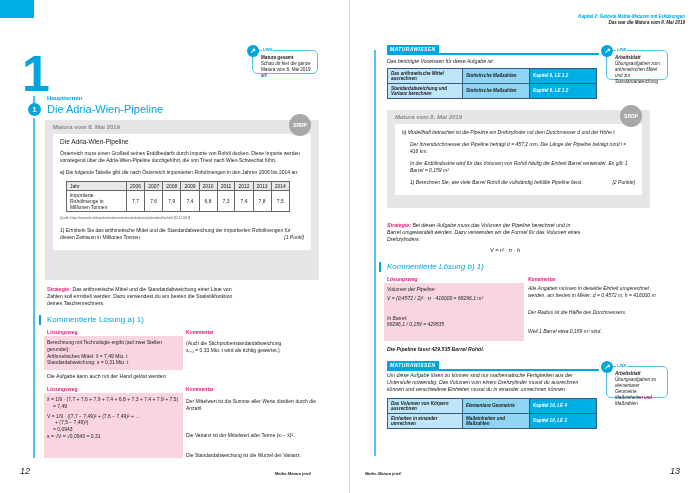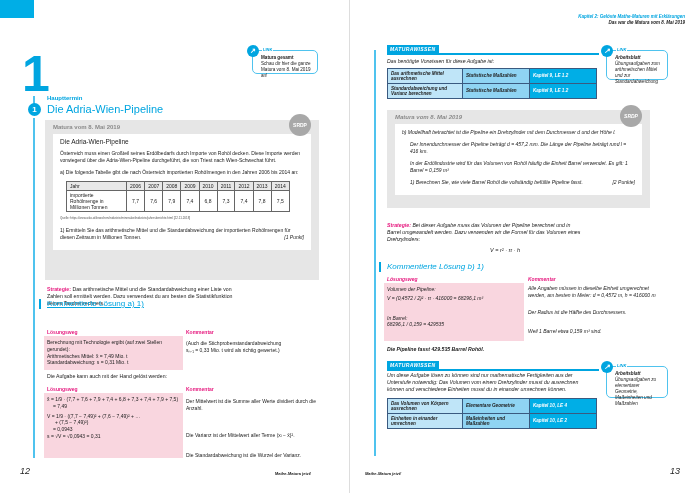--- a/index.html
+++ b/index.html
@@ -113,21 +113,21 @@
           <span>1)  Ermitteln Sie das arithmetische Mittel und die Standardabweichung der importierten Rohölmengen für diesen Zeitraum in Millionen Tonnen.</span>
           <span class="right">[1 Punkt]</span>
         </p>
       </div>
     </div>
 
     <div class="body-text" style="left:47px; top:286px; width:190px;">
       <b class="pink">Strategie:</b><span> Das arithmetische Mittel und die Standardabweichung einer Liste von Zahlen soll ermittelt werden. Dazu verwendest du am besten die Statistikfunktion deines Taschenrechners.</span>
     </div>
 
-    <div class="sol-heading" style="left:47px; top:299px;text-decoration:underline;">Kommentierte Lösung a) 1)</div>
+    <div class="sol-heading" style="left:47px; top:315px;">Kommentierte Lösung a) 1)</div>
 
     <div class="col-h" style="left:47px; top:329px;">Lösungsweg</div>
     <div class="col-h" style="left:186px; top:329px;">Kommentar</div>
 
     <div class="pinkbox" style="left:44px; top:336px; width:139px; height:34px;">
       <div>Berechnung mit Technologie ergibt (auf zwei Stellen gerundet):</div>
       <div>Arithmetisches Mittel: x̄ = 7,49  Mio. t</div>
       <div>Standardabweichung: s = 0,31 Mio. t</div>
     </div>
     <div class="cm" style="left:186px; top:340px; width:100px;">(Auch die Stichprobenstandardabweichung sₙ₋₁ = 0,33  Mio. t wird als richtig gewertet.)</div>

